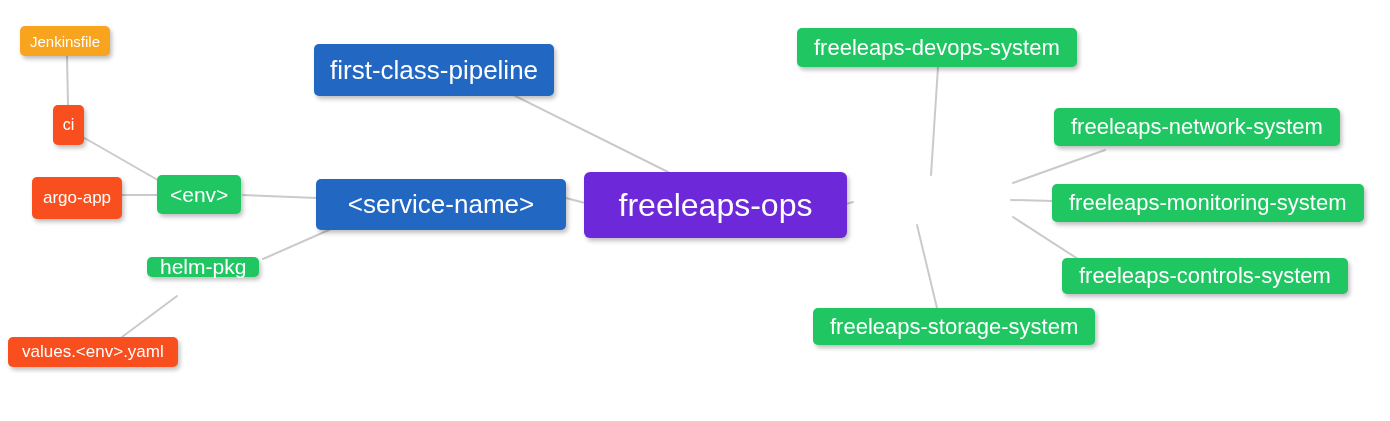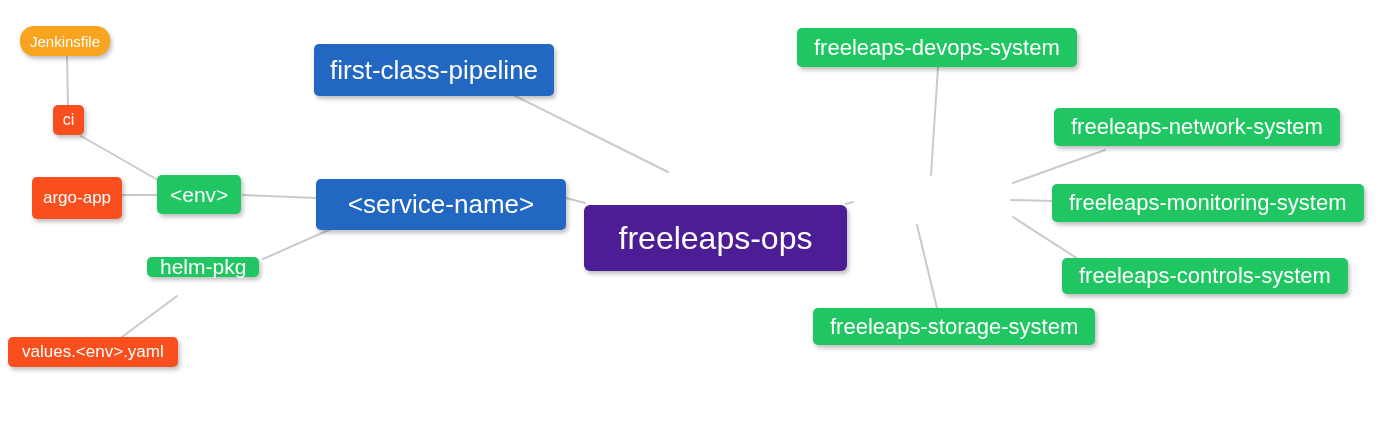--- a/index.html
+++ b/index.html
@@ -21,28 +21,28 @@
     display:flex;
     align-items:center;
     justify-content:center;
     box-sizing:border-box;
     color:#ffffff;
     white-space:nowrap;
     border-radius:5px;
     box-shadow:2px 3px 4px rgba(0,0,0,0.25);
     cursor:default;
   }
-  .c-root{background:#4c1d95;margin-top:33px;}
+  .c-root{background:#6d28d9;}
   .c-blue{background:#2267c2;margin-top:7px;}
   .c-green{background:#1fc662;}
   .c-red{background:#f94e1d;}
-  .c-orange{background:#f8a41f;border-radius:14px;}
+  .c-orange{background:#f8a41f;}
 
   #n-jenkinsfile{left:20px;top:26px;height:30px;font-size:15px;padding:0 10px;}
-  #n-ci{left:53px;top:105px;height:30px;font-size:16px;padding:0 8px;min-width:31px;}
+  #n-ci{left:53px;top:105px;height:40px;font-size:16px;padding:0 8px;min-width:31px;}
   #n-argo{left:32px;top:177px;height:42px;font-size:17px;padding:0 11px;}
   #n-env{left:157px;top:175px;height:39px;font-size:21px;padding:0 13px;}
   #n-helm{left:147px;top:257px;height:20px;font-size:21px;padding:0 13px;}
   #n-values{left:8px;top:337px;height:30px;font-size:17px;padding:0 14px;}
   #n-pipeline{left:314px;top:37px;height:52px;font-size:26px;padding:0 16px;}
   #n-service{left:316px;top:172px;height:51px;font-size:26px;padding:0 16px;min-width:250px;}
   #n-root{left:584px;top:172px;height:66px;font-size:32px;padding:0 20px;min-width:263px;border-radius:6px;}
   #n-manifests{left:852px;top:174px;height:52px;font-size:26px;padding:0 16px;min-width:160px;}
   #n-devops{left:797px;top:28px;height:39px;font-size:22px;padding:8px 17px;}
   #n-network{left:1054px;top:108px;height:38px;font-size:22px;padding:0 17px;}

